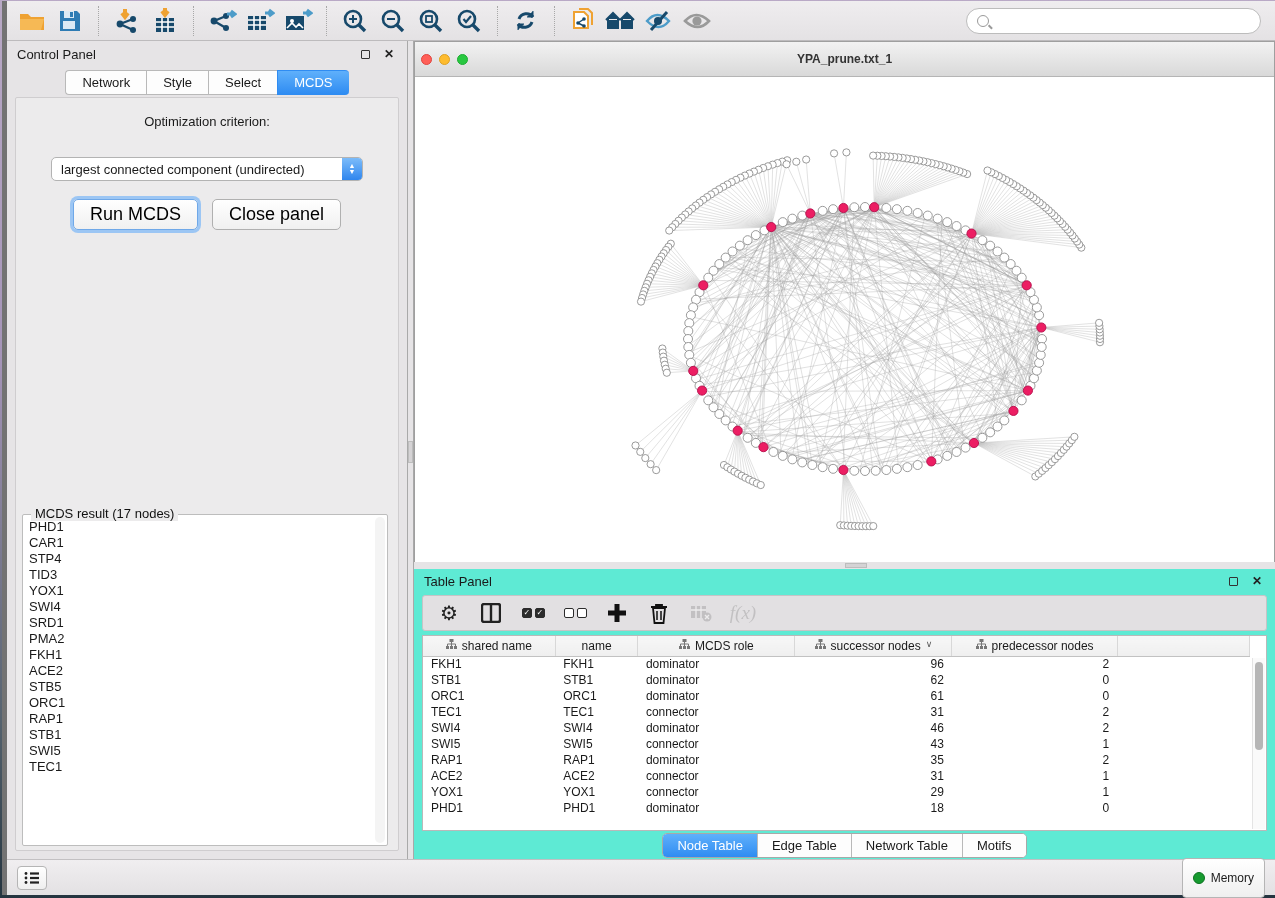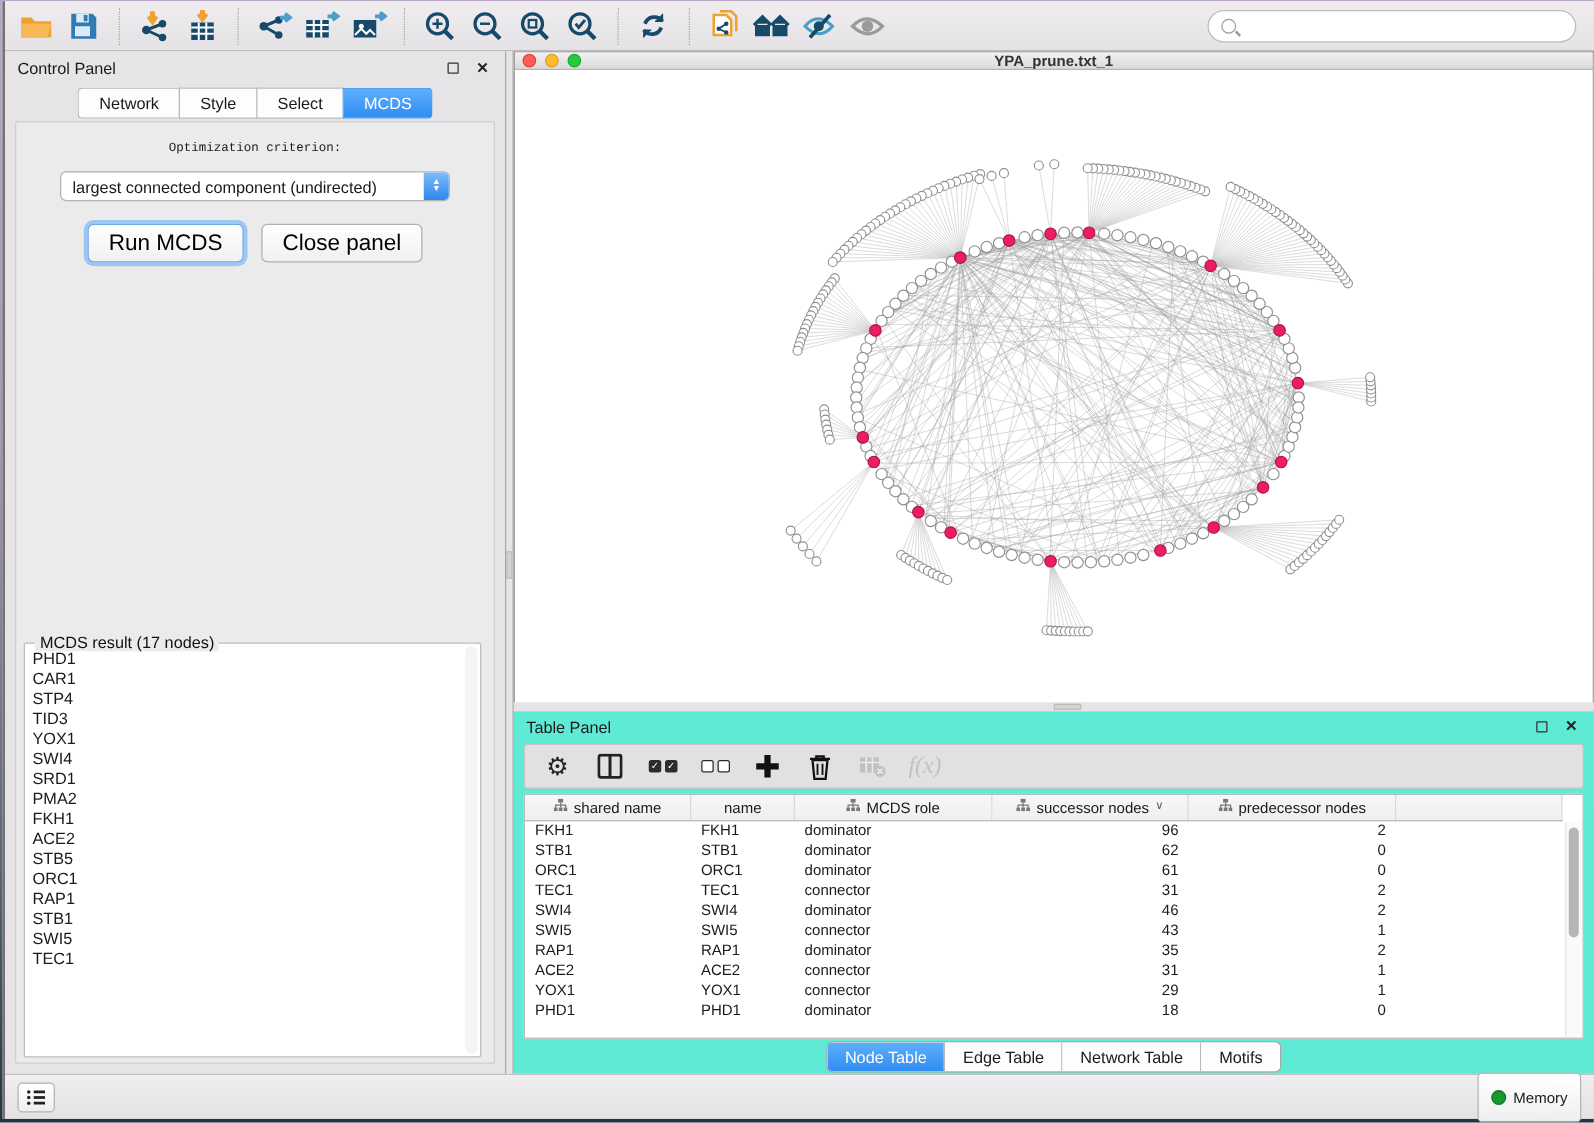--- a/index.html
+++ b/index.html
@@ -3,21 +3,21 @@
 <meta charset="utf-8">
 <style>
   * { margin:0; padding:0; box-sizing:border-box; }
   html,body { width:1275px; height:898px; overflow:hidden; }
   body {
     font-family:"Liberation Sans", sans-serif;
     background:linear-gradient(180deg,#b9a9c6 0%, #a594b8 40%, #56636f 80%, #24343f 100%);
     font-size:13px; color:#1a1a1a;
   }
   .app { position:absolute; left:2px; top:1px; width:1273px; height:894px;
-    background:#e6e4e6; display:flex; flex-direction:column; border-left:2px solid #737373; }
+    background:#e6e4e6; display:flex; flex-direction:column; border-left:5px solid #737373; }
 
   
   .main-toolbar { height:40px; background:linear-gradient(#efedef,#e4e2e4); border-bottom:1px solid #bdbbbd;
     display:flex; align-items:center; padding:0 8px; gap:4px; flex:0 0 auto; }
   .tb-btn { width:34px; height:32px; display:flex; align-items:center; justify-content:center; border-radius:4px; cursor:default; }
   .tb-sep { width:1px; height:30px; border-left:1px dotted #a8a8a8; margin:0 7px; }
   .tb-spacer { flex:1; }
   .searchbox { width:295px; height:26px; background:#fff; border:1px solid #bcbcbc; border-radius:13px;
     display:flex; align-items:center; padding:0 10px; margin-right:6px; }
   .searchbox input { border:none; outline:none; flex:1; font-size:12px; font-family:"Liberation Sans",sans-serif; background:transparent; }
@@ -32,21 +32,21 @@
   .panel-hdr { height:26px; display:flex; align-items:center; padding:0 10px; font-size:13px; }
   .panel-hdr .ttl { flex:1; }
   .wbtn { width:16px; height:16px; display:flex; align-items:center; justify-content:center; font-size:12px; color:#222; margin-left:8px; cursor:default; }
   .float-glyph { width:9px; height:9px; border:1.4px solid #333; border-radius:1px; }
   .tabs-row { height:28px; display:flex; justify-content:center; align-items:flex-end; gap:0; }
   .cp-tab { padding:4px 16px; font-size:13px; background:#fdfdfd; border:1px solid #b9b9b9; border-right:none; cursor:default; }
   .cp-tab:first-child { border-radius:4px 0 0 4px; }
   .cp-tab.active { background:linear-gradient(#5fb0fb,#2f8cf2); color:#fff; border-color:#2f8cf2; border-radius:0 4px 4px 0; }
   .cp-body { flex:1; margin:2px 8px 8px 8px; background:#ecebec; border:1px solid #cfcdcf; border-radius:2px;
     display:flex; flex-direction:column; align-items:center; padding-top:16px; position:relative; }
-  .opt-label { font-size:10px; margin-bottom:12px;font-family:Liberation Mono, monospace; }
+  .opt-label { font-size:13px; margin-bottom:28px; }
   .dropdown { width:312px; height:24px; background:#fff; border:1px solid #b3b3b3; border-radius:5px;
     display:flex; align-items:center; font-size:13px; cursor:default; }
   .dropdown .dd-text { flex:1; padding:0 9px; white-space:nowrap; }
   .dd-stepper { width:20px; height:22px; border-radius:0 4px 4px 0; background:linear-gradient(#7cbcfa,#2f86ee);
     display:flex; flex-direction:column; align-items:center; justify-content:center; color:#fff; font-size:7px; line-height:6px; }
   .btn-row { display:flex; gap:14px; margin-top:18px; }
   .push-btn { padding:4px 16px; font-size:18px; background:linear-gradient(#ffffff,#f0f0f0); border:1px solid #b0b0b0; border-radius:5px; cursor:default; }
   .push-btn.focused { box-shadow:0 0 0 3px #9cc6f4; border-color:#6fa8e8; }
   .result-box { position:absolute; left:6px; right:10px; top:416px; bottom:4px;
     border:1px solid #bdbdbd; border-radius:2px; background:#fff; }
@@ -55,21 +55,21 @@
   .result-item { padding-left:2px; }
   .vtrack { position:absolute; top:2px; bottom:2px; right:2px; width:10px; background:#f4f4f4; border-radius:5px; }
 
   
   .v-splitter { width:7px; background:#e6e4e6; border-left:1px solid #a9a9a9; border-right:1px solid #a9a9a9; position:relative; cursor:col-resize; }
   .v-splitter .grip { position:absolute; top:400px; left:0; width:5px; height:22px; background:#d5d3d5; border:1px solid #bdbdbd; }
 
   
   .right-col { flex:1; display:flex; flex-direction:column; min-width:0; }
   .network-window { flex:1; display:flex; flex-direction:column; border:1px solid #9f9f9f; border-bottom:none; min-height:0; }
-  .net-titlebar { height:14px; background:linear-gradient(#f2f2f2,#d9d9d9); border-bottom:1px solid #b5b5b5;
+  .net-titlebar { height:35px; background:linear-gradient(#f2f2f2,#d9d9d9); border-bottom:1px solid #b5b5b5;
     display:flex; align-items:center; padding:0 6px; position:relative; }
   .traffic { display:flex; gap:7px; }
   .light { width:11px; height:11px; border-radius:50%; }
   .net-title { position:absolute; left:0; right:0; text-align:center; font-size:12px; font-weight:bold; color:#333; pointer-events:none; }
   .net-canvas { flex:1; background:#fff; position:relative; overflow:hidden; }
   .net-canvas svg { position:absolute; left:0; top:0; }
 
   
   .h-splitter { height:7px; background:#e6e4e6; position:relative; cursor:row-resize; }
   .h-splitter .grip { position:absolute; left:50%; top:1px; width:22px; height:5px; background:#d5d3d5; border:1px solid #bdbdbd; }

